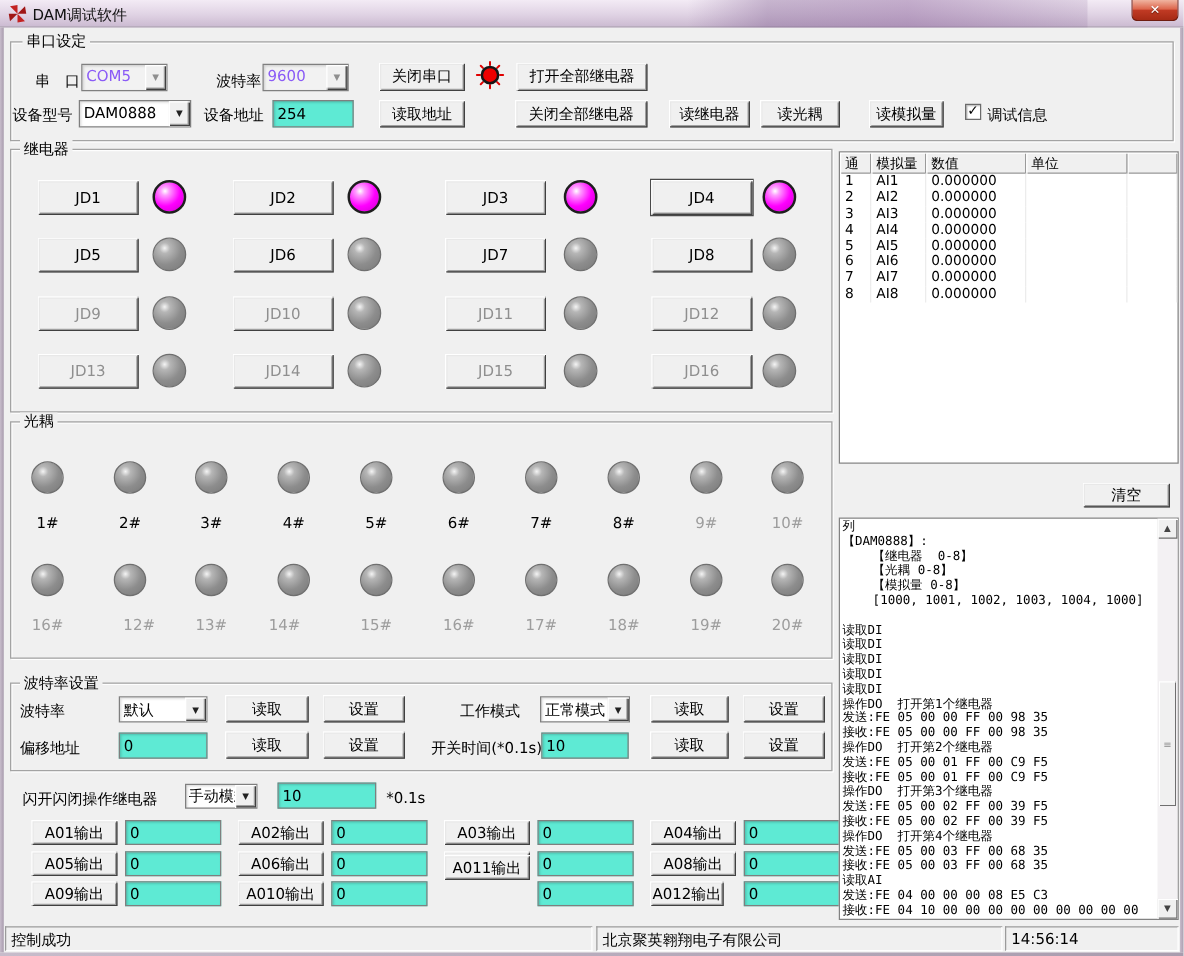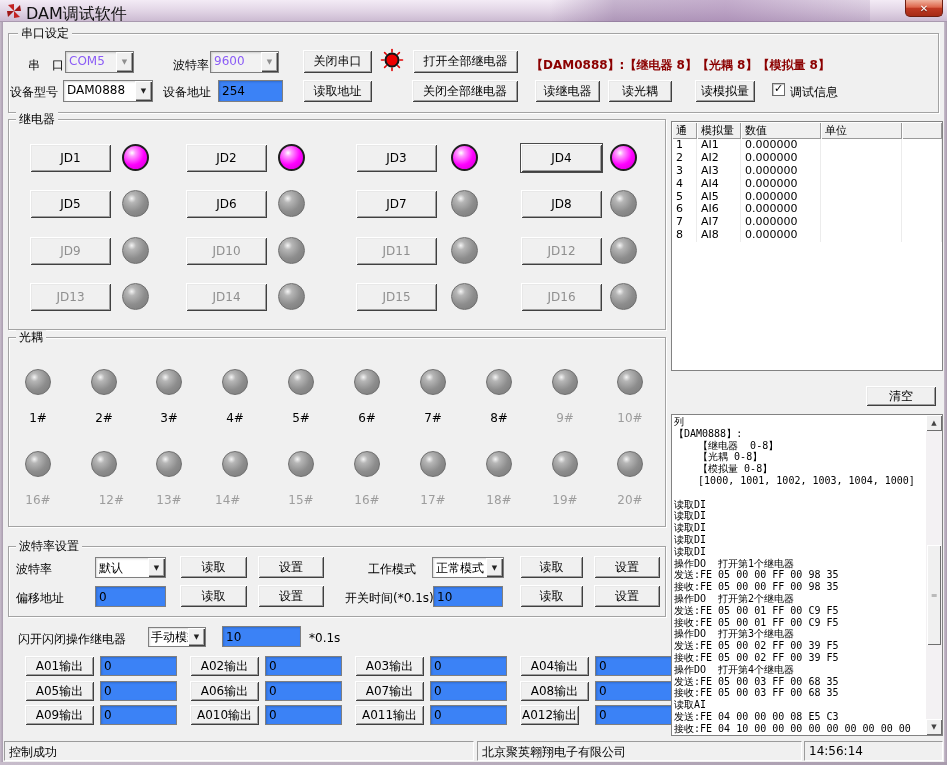--- a/index.html
+++ b/index.html
@@ -3,34 +3,34 @@
 <meta charset="utf-8">
 <style>
 *{box-sizing:border-box;margin:0;padding:0}
 html,body{width:947px;height:765px;overflow:hidden}
 body{font-family:"DejaVu Sans","Liberation Sans",sans-serif;font-size:12px;background:#f0f0f0;color:#000}
 .window{position:relative;width:947px;height:765px;background:#f0f0f0;overflow:hidden}
 .abs{position:absolute}
 
 .titlebar{position:absolute;left:0;top:0;width:947px;height:22px;background:linear-gradient(180deg,#f3ebf5 0%,#e0d3e4 55%,#ccbbd2 100%);border-bottom:1px solid #a99aaf}
 .titlebar-tint{position:absolute;left:550px;top:0;width:320px;height:22px;background:linear-gradient(90deg,rgba(118,82,136,0) 0%,rgba(118,82,136,.35) 20%,rgba(138,98,154,.45) 55%,rgba(118,82,136,.15) 100%)}
-.title-text{position:absolute;left:26px;top:4px;font-size:16px;color:#101010;white-space:nowrap}
+.title-text{position:absolute;left:26px;top:4px;font-size:12px;color:#101010;white-space:nowrap}
 .app-icon{position:absolute;left:6px;top:3px;width:16px;height:16px}
 .close-btn{position:absolute;left:905px;top:0;width:38px;height:17px;border-radius:0 0 5px 5px;background:linear-gradient(180deg,#f0b4a0 0%,#dd664c 45%,#c03a24 52%,#a62a15 100%);border:1px solid #6e1d10;border-top:none;color:#fff;display:flex;align-items:center;justify-content:center;font-size:10px;font-weight:bold;text-shadow:0 1px 1px rgba(0,0,0,.5);cursor:pointer}
 
 .frame{position:absolute;background:linear-gradient(90deg,#c7bccb,#a99cae)}
 
 .group{position:absolute;border:1px solid #a3a3a3;box-shadow:1px 1px 0 #fff,inset 1px 1px 0 rgba(255,255,255,.9)}
 .group-title{position:absolute;background:#f0f0f0;padding:0 3px;font-size:12px;line-height:14px;white-space:nowrap;z-index:2}
 
 .btn{position:absolute;background:#f0f0f0;display:flex;align-items:center;justify-content:center;font-size:12px;white-space:nowrap;overflow:hidden;cursor:pointer;box-shadow:inset 1px 1px 0 #ffffff,inset -1px -1px 0 #404040,inset 2px 2px 0 #e8e8e8,inset -2px -2px 0 #9f9f9f}
 .btn-disabled{color:#8f8f8f}
 .btn-default{box-shadow:0 0 0 1px #4a4a4a,inset 1px 1px 0 #ffffff,inset -1px -1px 0 #404040,inset 2px 2px 0 #e8e8e8,inset -2px -2px 0 #9f9f9f}
 
-.input{position:absolute;background:#3b82f6;border:1px solid #7f7f7f;box-shadow:inset 1px 1px 2px rgba(0,0,0,.18);font-size:12px;padding:1px 3px;font-family:inherit;color:#000}
+.input{position:absolute;background:#5eead4;border:1px solid #7f7f7f;box-shadow:inset 1px 1px 2px rgba(0,0,0,.18);font-size:12px;padding:1px 3px;font-family:inherit;color:#000}
 .combo{position:absolute;background:#fff;border:1px solid #7f7f7f;box-shadow:inset 1px 1px 2px rgba(0,0,0,.15);display:flex;cursor:pointer}
 .combo-text{flex:1;padding:2px 3px;font-size:12px;white-space:nowrap;overflow:hidden}
 .combo-btn{width:17px;background:#f0f0f0;box-shadow:inset 1px 1px 0 #fff,inset -1px -1px 0 #404040,inset -2px -2px 0 #9f9f9f;display:flex;align-items:center;justify-content:center}
 .combo-btn::after{content:"▼";font-size:7px;color:#222}
 .combo.disabled{background:#f2f2f2}
 .combo.disabled .combo-text{color:#8b5cf6}
 .combo.disabled .combo-btn::after{color:#8f8f8f}
 
 .lbl{position:absolute;white-space:nowrap;font-size:12px}
 .lbl-gray{color:#9d9d9d}
@@ -111,21 +111,20 @@
         <line x1="4" y1="12" x2="1.5" y2="12"></line>
           <line x1="6.3" y1="6.3" x2="4.6" y2="4.6"></line>
         <line x1="12" y1="4" x2="12" y2="1.5"></line>
           <line x1="17.7" y1="6.3" x2="19.4" y2="4.6"></line>
       </g>
       <circle cx="12" cy="12" r="6.5" fill="#ee0000" stroke="#151515" stroke-width="2"></circle>
     </svg>
   </span>
 
   <div class="btn" style="left:413px;top:50px;width:105px;height:23px">打开全部继电器</div>
-  <span class="lbl info" style="left:531px;top:57px">【DAM0888】:【继电器  8】【光耦 8】【模拟量 8】</span>
 
   <span class="lbl" style="left:10px;top:84px">设备型号</span>
   <div class="combo" style="left:63px;top:80px;width:90px;height:22px">
     <span class="combo-text">DAM0888</span>
     <span class="combo-btn"></span>
   </div>
   <span class="lbl" style="left:163px;top:84px">设备地址</span>
   <input class="input" style="left: 218px; top: 80px; width: 65px; height: 22px;" value="254">
   <div class="btn" style="left:303px;top:80px;width:69px;height:22px">读取地址</div>
   <div class="btn" style="left:412px;top:80px;width:106px;height:22px">关闭全部继电器</div>
@@ -337,21 +336,21 @@
   <input class="input" style="left: 265px; top: 681px; width: 77px; height: 20px;" value="0">
   <div class="btn" style="left:355px;top:681px;width:69px;height:20px">A07输出</div>
   <input class="input" style="left: 430px; top: 681px; width: 77px; height: 20px;" value="0">
   <div class="btn" style="left:520px;top:681px;width:69px;height:20px">A08输出</div>
   <input class="input" style="left: 595px; top: 681px; width: 77px; height: 20px;" value="0">
 
   <div class="btn" style="left:25px;top:705px;width:69px;height:20px">A09输出</div>
   <input class="input" style="left: 100px; top: 705px; width: 77px; height: 20px;" value="0">
   <div class="btn" style="left:190px;top:705px;width:69px;height:20px">A010输出</div>
   <input class="input" style="left: 265px; top: 705px; width: 77px; height: 20px;" value="0">
-  <div class="btn" style="left:355px;top:705px;width:69px;height:20px">A011输出</div>
+  <div class="btn" style="left:355px;top:684px;width:69px;height:20px">A011输出</div>
   <input class="input" style="left: 430px; top: 705px; width: 77px; height: 20px;" value="0">
   <div class="btn" style="left:520px;top:705px;width:59px;height:20px">A012输出</div>
   <input class="input" style="left: 595px; top: 705px; width: 77px; height: 20px;" value="0">
 
   <div class="logbox">列
 【DAM0888】:
     【继电器  0-8】
     【光耦 0-8】
     【模拟量 0-8】
     [1000, 1001, 1002, 1003, 1004, 1000]

